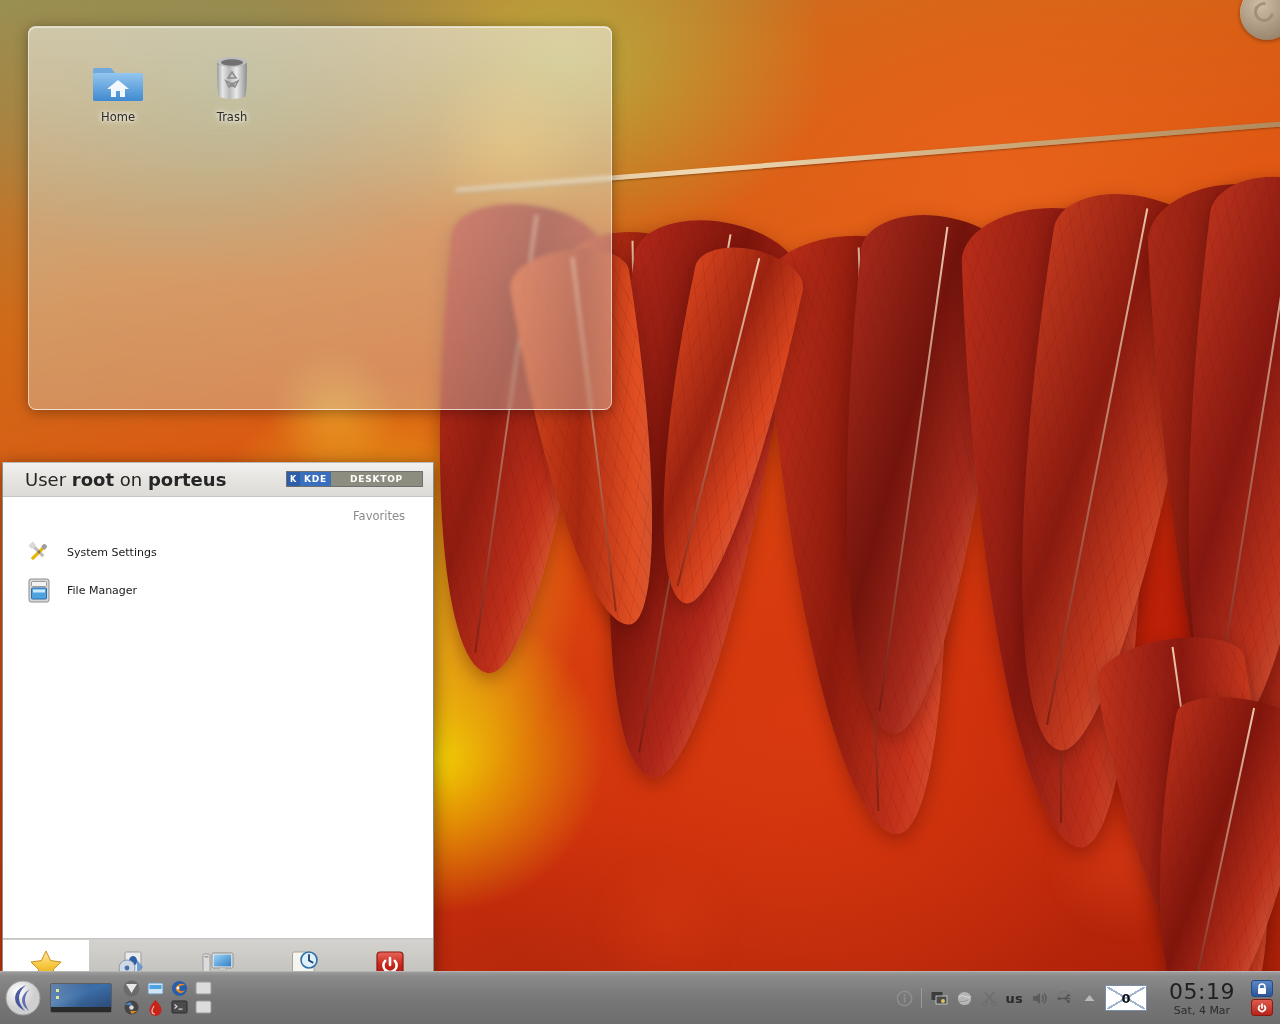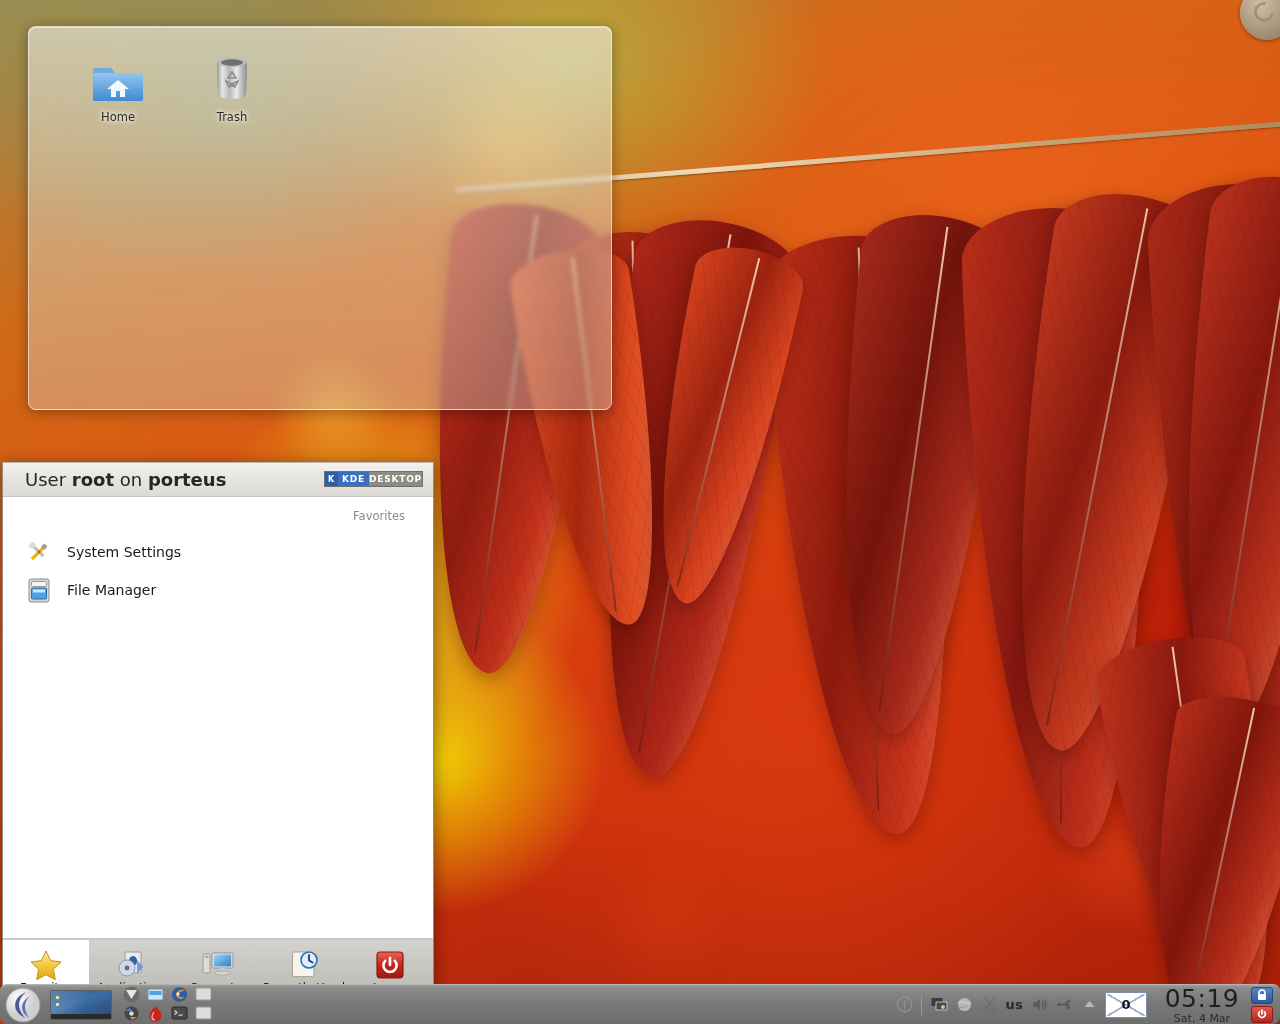--- a/index.html
+++ b/index.html
@@ -121,61 +121,61 @@
   #user-text{ font-size:18px; color:#262626; padding-left:12px; }
   #user-text b{ font-weight:bold; }
   #kde-badge{
     display:flex; align-items:center; height:16px; border:1px solid #6f6f6f;
     font-size:9px; font-weight:bold; letter-spacing:.8px; overflow:hidden;
   }
   #kde-badge .bk{ background:#2d5fa8; color:#fff; padding:0 3px; height:100%;
     display:flex; align-items:center; font-size:8px; }
   #kde-badge .bkde{ background:#3a6fbd; color:#fff; padding:0 4px; height:100%;
     display:flex; align-items:center; }
-  #kde-badge .bdesk{ background:#8d8d7f; color:#fff; padding:0 0; height:100%;
+  #kde-badge .bdesk{ background:#8d8d7f; color:#fff; padding:0 19px; height:100%;
     display:flex; align-items:center; }
 
   .kick-searchline{ display:flex; align-items:center; gap:8px; margin-top:4px; }
   #search-label{ font-size:12.5px; color:#1e1e1e; }
   #search-input{
     flex:1; height:21px; border:1px solid #66a8d6; border-radius:2px;
     background:#fff; padding:0 4px; font-size:12px; outline:none;
     box-shadow:inset 0 1px 2px rgba(0,0,0,.10);
     font-family:"DejaVu Sans","Liberation Sans",sans-serif;
   }
   .svg-binoc{ width:34px; height:30px; flex:0 0 34px; }
 
   #kick-body{ flex:1; background:#ffffff; border-bottom:1px solid #c6c5c0; position:relative; }
   #fav-caption{
     text-align:right; color:#8b8b8b; font-size:11.5px; padding:12px 28px 0 0;
   }
   .fav-list{ padding:10px 0 0 0; }
   .fav-item{ display:flex; align-items:center; gap:14px; padding:5px 0 5px 22px; cursor:pointer; }
   .fav-item .fi-glyph{ width:28px; height:28px; display:flex; align-items:center; justify-content:center; }
-  .fav-item .fi-label{ font-size:14px; color:#1a1a1a; }
+  .fav-item .fi-label{ font-size:11px; color:#1a1a1a; }
 
   #kick-tabs{
     height:62px; display:flex; align-items:stretch;
     background:linear-gradient(180deg,#d3d2ce 0%,#c4c3be 55%,#bab9b4 100%);
     border-top:1px solid #cfcecb;
   }
   .ktab{
     flex:1; display:flex; flex-direction:column; align-items:center; justify-content:center;
     gap:1px; cursor:pointer; position:relative;
   }
   .ktab.active{ background:#fff; }
   .ktab .kt-icon{ height:34px; display:flex; align-items:flex-end; justify-content:center; }
   .ktab .kt-label{ font-size:11.5px; color:#1c1c1c; }
 
   
   #panel{
-    position:absolute; left:0; bottom:0; width:1280px; height:40px;
+    position:absolute; left:0; bottom:0; width:1280px; height:53px;
     background:linear-gradient(180deg,#9d9d9d 0%,#8a8a8a 8%,#777777 52%,#6e6e6e 100%);
     border-top:1px solid #b4b4b4;
-    display:flex; align-items:center;border-radius:7px;
+    display:flex; align-items:center;
   }
   #launcher{
     width:46px; height:40px; display:flex; align-items:center; justify-content:center;
     cursor:pointer;
   }
   .svg-kmenu{ width:36px; height:36px; }
   #pager{
     width:62px; height:30px; margin-left:4px;
     border:1px solid #5e5e5e; border-radius:2px; cursor:pointer;
     background:linear-gradient(160deg,#30588f 0%,#3c6ea8 40%,#27456e 100%);
@@ -212,21 +212,21 @@
     position:relative; cursor:pointer; display:flex; align-items:center; justify-content:center;
   }
   #mail-widget .env-x{ position:absolute; inset:1px;
     background:
       linear-gradient(to bottom right, rgba(255,255,255,0) calc(50% - 1px), #9fb5cf calc(50% - 1px), #9fb5cf calc(50% + 1px), rgba(255,255,255,0) calc(50% + 1px)),
       linear-gradient(to bottom left, rgba(255,255,255,0) calc(50% - 1px), #9fb5cf calc(50% - 1px), #9fb5cf calc(50% + 1px), rgba(255,255,255,0) calc(50% + 1px));
   }
   #mail-count{ position:relative; font-size:13px; font-weight:bold; color:#111; }
 
   #clock{ width:84px; text-align:center; margin-left:6px; cursor:pointer; line-height:1; }
-  #clock-time{ font-size:25px; color:#1f1f1f; letter-spacing:.5px; }
+  #clock-time{ font-size:22px; color:#1f1f1f; letter-spacing:.5px; }
   #clock-date{ font-size:11px; color:#2b2b2b; margin-top:2px; }
 
   #corner-buttons{ display:flex; flex-direction:column; gap:2px; padding-right:3px; }
   .cbtn{ width:22px; height:17px; border-radius:3px; display:flex; align-items:center; justify-content:center; cursor:pointer; }
   .cbtn.lock{ background:linear-gradient(180deg,#5b86c4,#2d569a); border:1px solid #244a86; }
   .cbtn.power{ background:linear-gradient(180deg,#e05a4e,#b5241a); border:1px solid #8d1a12; }
   .cbtn svg{ width:12px; height:12px; }
 </style>
 </head>
 <body>

